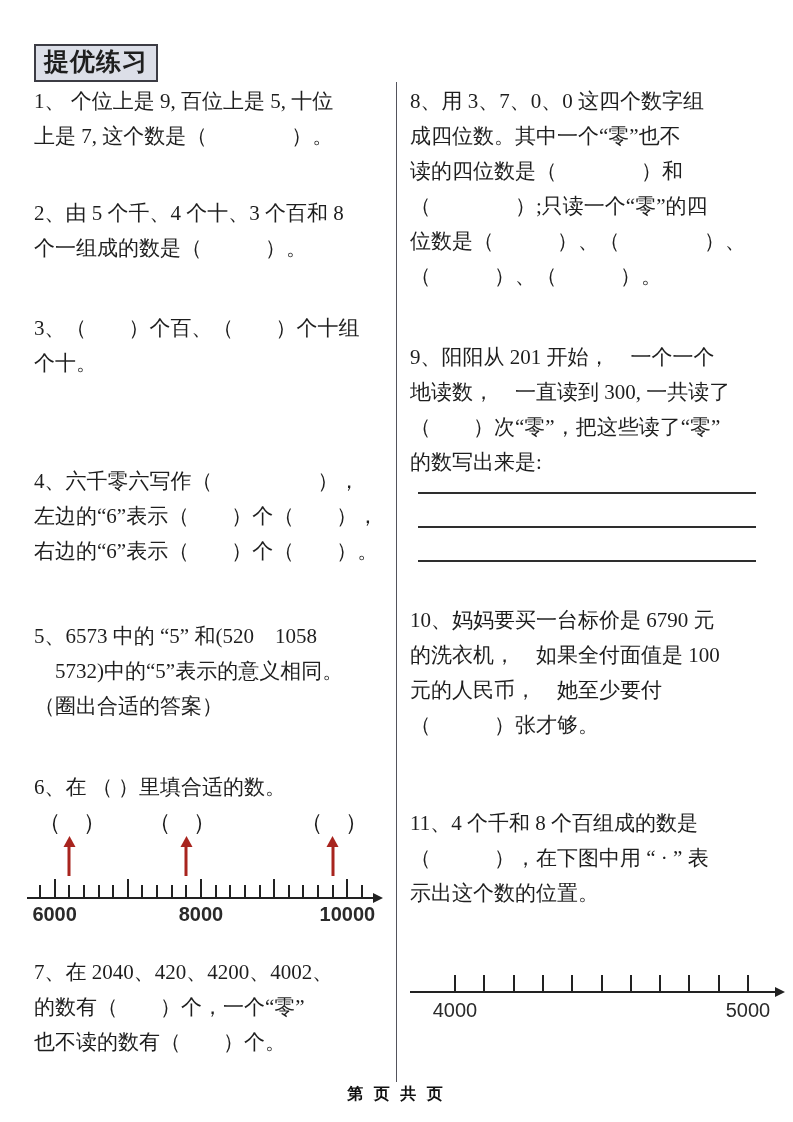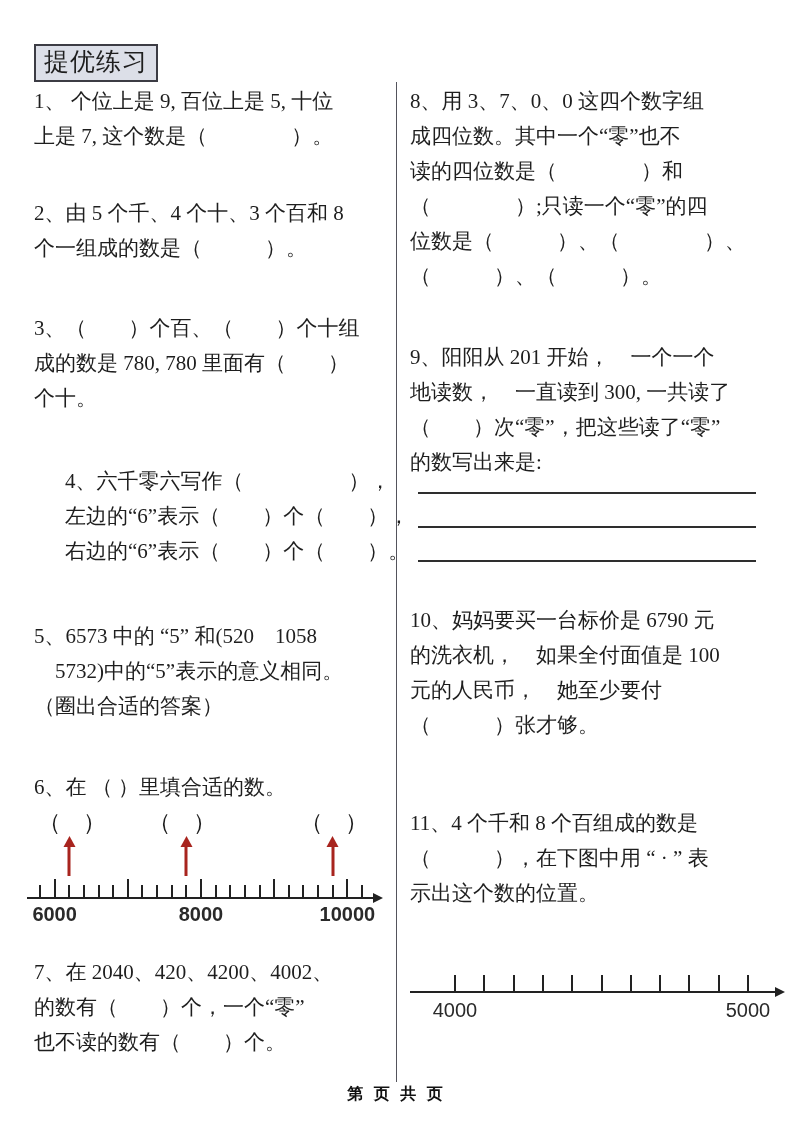--- a/index.html
+++ b/index.html
@@ -4,21 +4,21 @@
 <style>
   html,body{margin:0;padding:0;}
   body{
     width:793px;height:1122px;position:relative;background:#ffffff;
     font-family:"Liberation Serif","DejaVu Serif",serif;color:#1e1e1e;
     overflow:hidden;
   }
   .title-box{
     position:absolute;left:34px;top:44px;
     border:2px solid #3c3c44;background:#dcdfe8;
-    padding:1px 8px 3px 8px;font-size:25px;font-weight:normal;line-height:30px;
+    padding:1px 8px 3px 8px;font-size:25px;font-weight:bold;line-height:30px;
     letter-spacing:1px;
   }
   .divider{
     position:absolute;left:396px;top:82px;width:1px;height:1000px;background:#54545c;
   }
   .question{position:absolute;}
   .qline{font-size:21px;line-height:35px;white-space:pre;}
   .bracket-pair{
     position:absolute;top:804px;width:68px;height:36px;
     display:flex;justify-content:space-between;align-items:center;
@@ -62,25 +62,24 @@
   <div class="qline">上是 7, 这个数是（　　　　）。</div>
 </div>
 
 <div class="question" style="left:34px;top:196px;">
   <div class="qline">2、由 5 个千、4 个十、3 个百和 8</div>
   <div class="qline">个一组成的数是（　　　）。</div>
 </div>
 
 <div class="question" style="left:34px;top:311px;">
   <div class="qline">3、（　　）个百、（　　）个十组</div>
-  <div class="qline">成的数是 780, 780 里面有（　　）</div>
   <div class="qline">个十。</div>
 </div>
 
-<div class="question" style="left:34px;top:464px;margin-left:31px;">
+<div class="question" style="left:34px;top:464px;">
   <div class="qline">4、六千零六写作（　　　　　），</div>
   <div class="qline">左边的“6”表示（　　）个（　　），</div>
   <div class="qline">右边的“6”表示（　　）个（　　）。</div>
 </div>
 
 <div class="question" style="left:34px;top:619px;">
   <div class="qline">5、6573 中的 “5” 和(520　1058</div>
   <div class="qline">　5732)中的“5”表示的意义相同。</div>
   <div class="qline">（圈出合适的答案）</div>
 </div>

